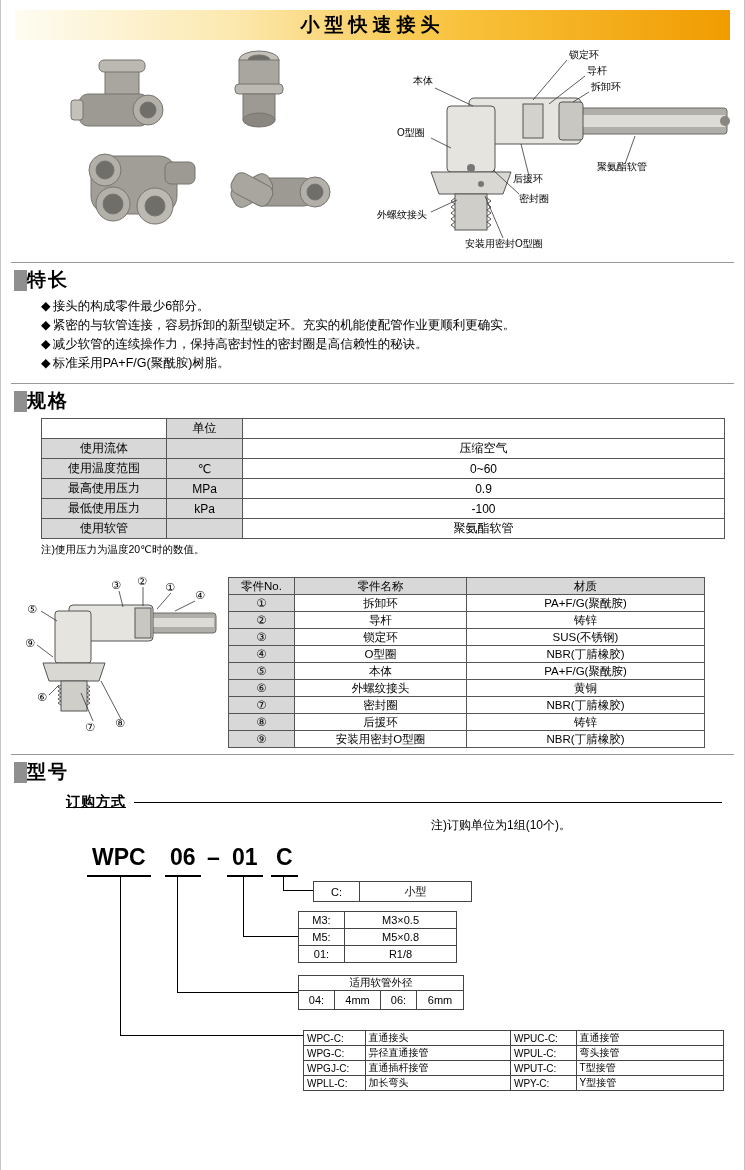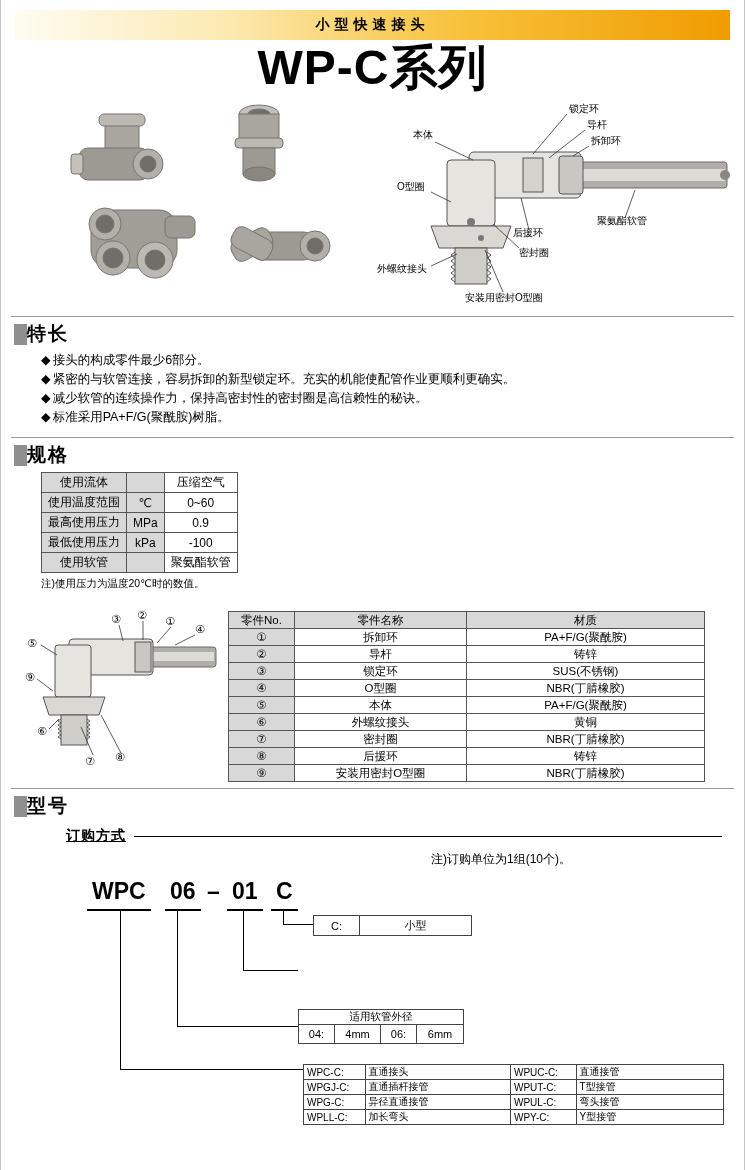--- a/index.html
+++ b/index.html
@@ -7,21 +7,21 @@
   .page {
     width:745px; height:1170px; position:relative; overflow:hidden;
     background:#fff; color:#000;
     border-left:1px solid #c4c4c4; border-right:1px solid #c4c4c4;
     font-family:"Liberation Sans","DejaVu Sans",sans-serif;
   }
   .band {
     margin:10px 14px 0; height:30px;
     background:linear-gradient(90deg,#fefcf2 0%,#fce9b0 30%,#f8c23c 62%,#f09c00 100%);
     display:flex; align-items:center; justify-content:center;
-    font-size:14px; font-weight:bold; letter-spacing:5px;
+    font-size:19px; font-weight:bold; letter-spacing:5px;
   }
   .main-title { text-align:center; font-size:48px; font-weight:bold; letter-spacing:1px; line-height:52px; margin-top:2px; }
   .hero { position:relative; height:216px; }
   .photo { position:absolute; }
   .diagram { position:absolute; left:372px; top:4px; }
   svg text { font-family:"Liberation Sans","DejaVu Sans",sans-serif; fill:#000; }
 
   .section { margin:6px 10px 0; border-top:1px solid #999; padding-top:4px; }
   .sec-head { display:flex; align-items:center; margin-bottom:4px; }
   .marker { width:13px; height:21px; background:#8f8f8f; margin-left:3px; }
@@ -72,21 +72,20 @@
   .dw1 { width:62px; } .dw2 { width:148px; } .dw3 { width:66px; } .dw4 { width:150px; }
 </style>
 </head>
 <body>
 
 <div class="page">
 
   <div class="band">
     <span>小型快速接头</span>
   </div>
-  <div class="main-title">WP-C系列</div>
 
   <div class="hero">
 
     <svg class="photo" style="left:68px;top:18px" width="115" height="78" viewBox="0 0 115 78">
       <g stroke="#77756f" stroke-width="1">
         <rect x="36" y="6" width="34" height="40" rx="6" fill="#a9a6a0"></rect>
         <rect x="30" y="2" width="46" height="12" rx="5" fill="#bcb9b3"></rect>
         <rect x="10" y="36" width="70" height="32" rx="9" fill="#9d9a94"></rect>
         <circle cx="79" cy="52" r="15" fill="#b3b0aa"></circle>
         <circle cx="79" cy="52" r="8" fill="#706e69"></circle>
@@ -184,20 +183,25 @@
     </ul>
   </div>
 
   <div class="section">
     <div class="sec-head">
       <div class="marker"></div>
       <div class="sec-title">规格</div>
     </div>
     <table class="spec-table">
       <tbody>
+          <tr>
+        <td class="col-label"></td>
+        <td class="col-unit g">单位</td>
+        <td class="col-val"></td>
+      </tr>
       <tr>
         <td class="g">使用流体</td>
         <td class="g"></td>
         <td>压缩空气</td>
       </tr>
       <tr>
         <td class="g">使用温度范围</td>
         <td class="g">℃</td>
         <td>0~60</td>
       </tr>
@@ -336,20 +340,36 @@
 
       <table class="mtable tblA">
         <tbody>
             <tr>
           <td class="mw-l g">C:</td>
           <td class="mw-v">小型</td>
         </tr>
       </tbody>
         </table>
 
+      <table class="mtable tblB">
+        <tbody>
+            <tr>
+              <td class="mw-l g">M3:</td>
+              <td class="mw-v">M3×0.5</td>
+            </tr>
+        <tr>
+              <td class="g">M5:</td>
+              <td>M5×0.8</td>
+            </tr>
+        <tr>
+              <td class="g">01:</td>
+              <td>R1/8</td>
+            </tr>
+      </tbody>
+        </table>
 
       <table class="mtable tblC">
         <tbody>
             <tr>
               <td class="hd g" colspan="4">适用软管外径</td>
             </tr>
         <tr>
           <td class="dr cw1 g">04:</td>
           <td class="dr cw2">4mm</td>
           <td class="dr cw3 g">06:</td>
@@ -360,32 +380,32 @@
 
       <table class="mtable tblD">
         <tbody>
             <tr>
               <td class="dw1">WPC-C:</td>
               <td class="dw2">直通接头</td>
               <td class="dw3">WPUC-C:</td>
               <td class="dw4">直通接管</td>
             </tr>
         <tr>
+              <td>WPG-C:</td>
+              <td>异径直通接管</td>
+              <td>WPUL-C:</td>
+              <td>弯头接管</td>
+            </tr>
+        <tr>
               <td>WPGJ-C:</td>
               <td>直通插杆接管</td>
               <td>WPUT-C:</td>
               <td>T型接管</td>
             </tr>
         <tr>
-              <td>WPG-C:</td>
-              <td>异径直通接管</td>
-              <td>WPUL-C:</td>
-              <td>弯头接管</td>
-            </tr>
-        <tr>
               <td>WPLL-C:</td>
               <td>加长弯头</td>
               <td>WPY-C:</td>
               <td>Y型接管</td>
             </tr>
 
       </tbody>
         </table>
     </div>
   </div>

